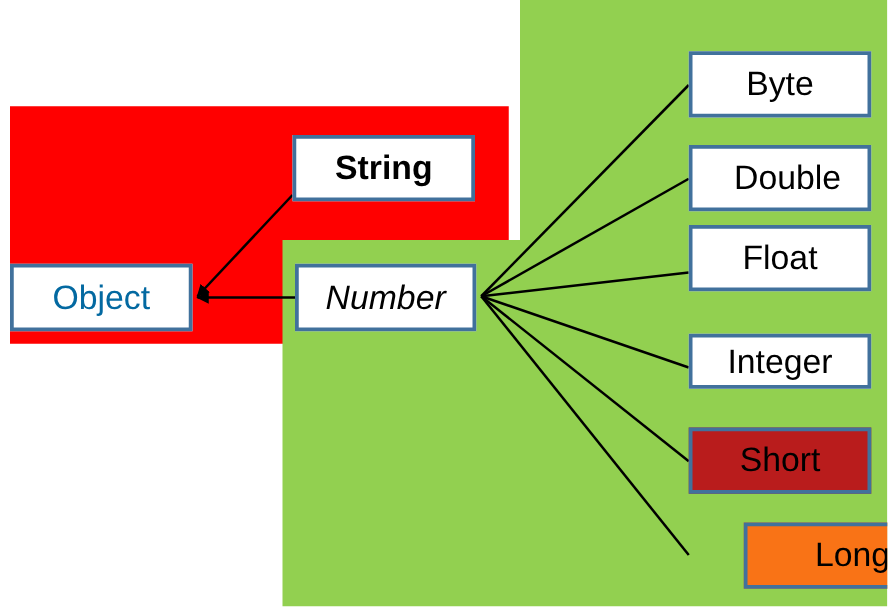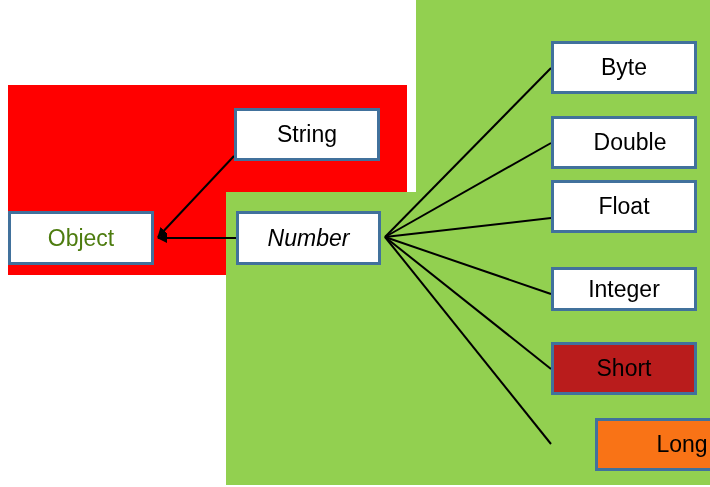--- a/index.html
+++ b/index.html
@@ -32,21 +32,21 @@
     position: absolute;
     background: #ffffff;
     border: 3px solid #41719C;
     box-sizing: border-box;
     display: flex;
     align-items: center;
     justify-content: center;
   }
   .node-label {
     font-family: "Liberation Sans", sans-serif;
-    font-size: 23px;
+    font-size: 27px;
     color: #000000;
     line-height: 1;
     white-space: nowrap;
   }
 </style>
 </head>
 <body>
 
 <div id="canvas">
 
@@ -67,23 +67,23 @@
         <line x1="551" y1="143" x2="385" y2="237" stroke="#000000" stroke-width="2"></line>
         <line x1="551" y1="218" x2="385" y2="237" stroke="#000000" stroke-width="2"></line>
         <line x1="551" y1="294" x2="385" y2="237" stroke="#000000" stroke-width="2"></line>
         <line x1="551" y1="369" x2="385" y2="237" stroke="#000000" stroke-width="2"></line>
         <line x1="551" y1="444" x2="385" y2="237" stroke="#000000" stroke-width="2"></line>
       </g>
   </svg>
 
   <div id="node-layer">
       <div class="node-box" style="left: 8px; top: 211px; width: 146px; height: 54px; border-color: rgb(65, 113, 156); background: rgb(255, 255, 255);">
-        <span class="node-label" style="color: #4d7c0f;">Object</span>
+        <span class="node-label" style="color: #0369a1;">Object</span>
       </div>
-      <div class="node-box" style="left: 234px; top: 108px; width: 146px; height: 53px; border-color: rgb(65, 113, 156); background: rgb(255, 255, 255);">
+      <div class="node-box" style="left: 234px; top: 108px; width: 146px; height: 53px; border-color: rgb(65, 113, 156); background: rgb(255, 255, 255); font-weight: bold;">
         <span class="node-label" style="color: rgb(0, 0, 0);">String</span>
       </div>
       <div class="node-box" style="left: 236px; top: 211px; width: 145px; height: 54px; border-color: rgb(65, 113, 156); background: rgb(255, 255, 255);">
         <span class="node-label" style="color: rgb(0, 0, 0); font-style: italic;">Number</span>
       </div>
       <div class="node-box" style="left: 551px; top: 41px; width: 146px; height: 53px; border-color: rgb(65, 113, 156); background: rgb(255, 255, 255);">
         <span class="node-label" style="color: rgb(0, 0, 0);">Byte</span>
       </div>
       <div class="node-box" style="left: 551px; top: 116px; width: 146px; height: 53px; border-color: rgb(65, 113, 156); background: rgb(255, 255, 255);">
         <span class="node-label" style="color: rgb(0, 0, 0); margin-left: 12px;">Double</span>

